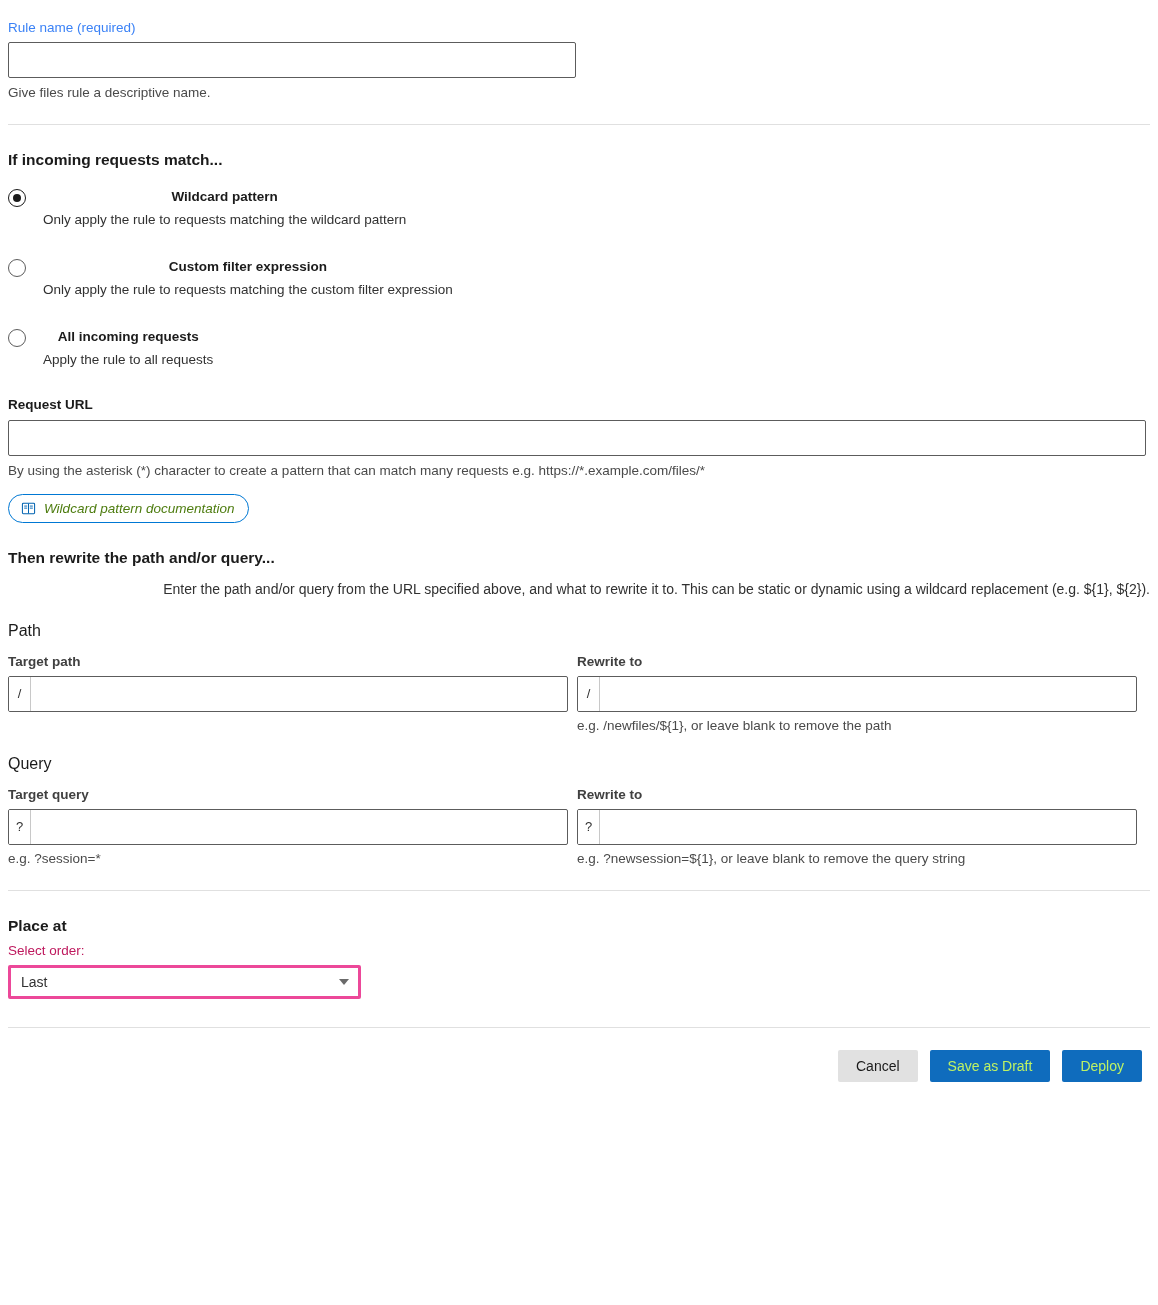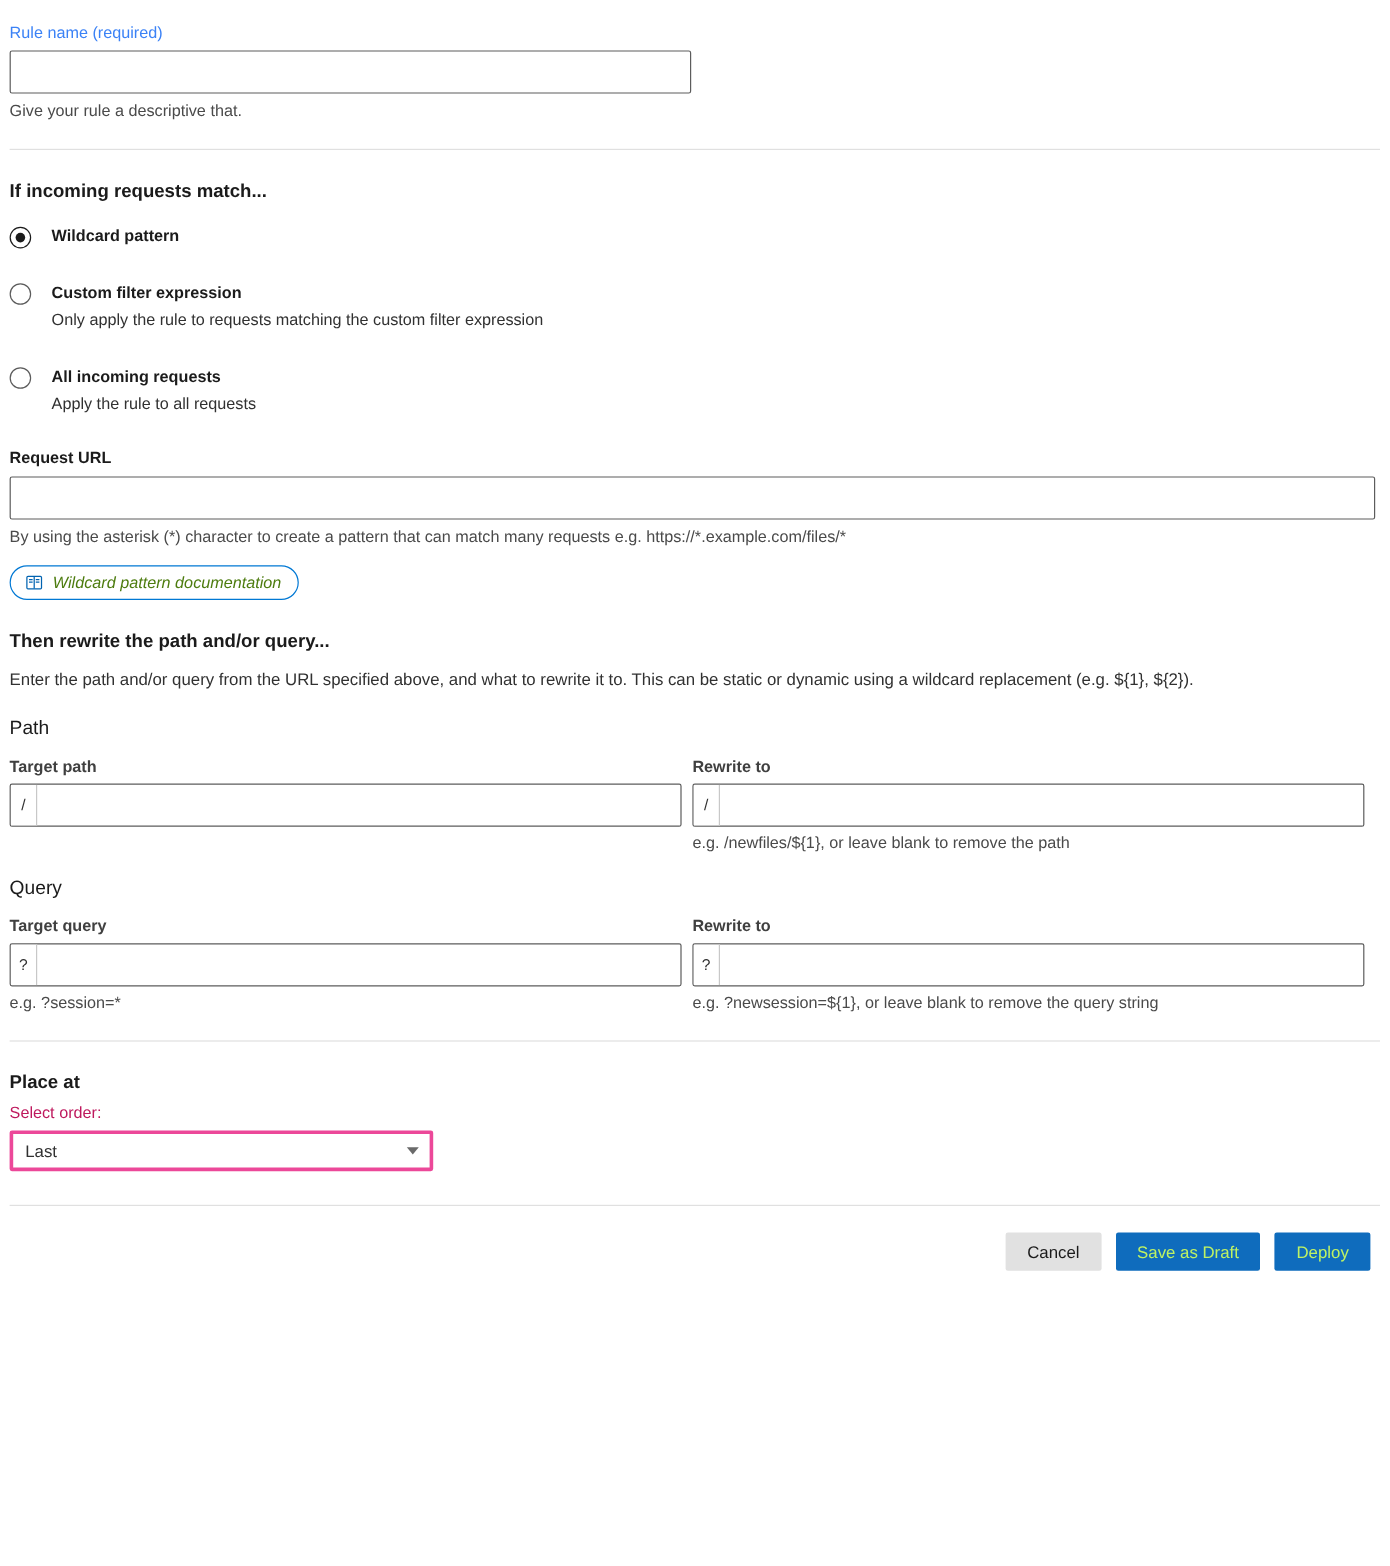--- a/index.html
+++ b/index.html
@@ -89,20 +89,21 @@
     margin-left: -4px; margin-top: -4px;
     border-radius: 50%;
     background: #1b1b1b;
   }
   .radio-text { line-height: 1.55; }
   .radio-title {
     font-weight: bold;
     font-size: 13.5px;
     color: #1b1b1b;
     display: block;
+    text-align: center;
   }
   .radio-desc {
     font-size: 13.5px;
     color: #313131;
     display: block;
     margin-top: 2px;
   }
   .strong-label {
     font-size: 13.5px;
     font-weight: bold;
@@ -124,20 +125,21 @@
     margin-top: 16px;
     cursor: pointer;
     font-style: italic;
   }
   .doc-pill svg { display: block; }
   .para {
     font-size: 14px;
     color: #313131;
     margin-top: 12px;
     line-height: 1.5;
+    text-align: right;
   }
   .sub-heading {
     font-size: 16px;
     font-weight: normal;
     color: #1b1b1b;
     margin-top: 22px;
     margin-bottom: 0;
   }
   .two-col {
     display: flex;
@@ -240,32 +242,33 @@
   .btn-primary.deploy { background: #0f6cbd; }
 </style>
 </head>
 <body>
 
 <div class="page">
 
 
   <div class="field-label">Rule name (required)</div>
   <input id="rule-name-input" class="text-input" type="text" value="" placeholder="" style="">
-  <div class="helper-text">Give your rule a descriptive that.</div>
+  <div class="helper-text">Give files rule a descriptive name.</div>
 
   <hr class="divider">
 
   <div class="section-heading">If incoming requests match...</div>
 
   <div class="radio-group">
 
     <div class="radio-row">
       <span class="radio-outer checked"></span>
       <span class="radio-text">
         <span class="radio-title">Wildcard pattern</span>
+        <span class="radio-desc">Only apply the rule to requests matching the wildcard pattern</span>
       </span>
     </div>
 
     <div class="radio-row">
       <span class="radio-outer"></span>
       <span class="radio-text">
         <span class="radio-title">Custom filter expression</span>
         <span class="radio-desc">Only apply the rule to requests matching the custom filter expression</span>
       </span>
     </div>

